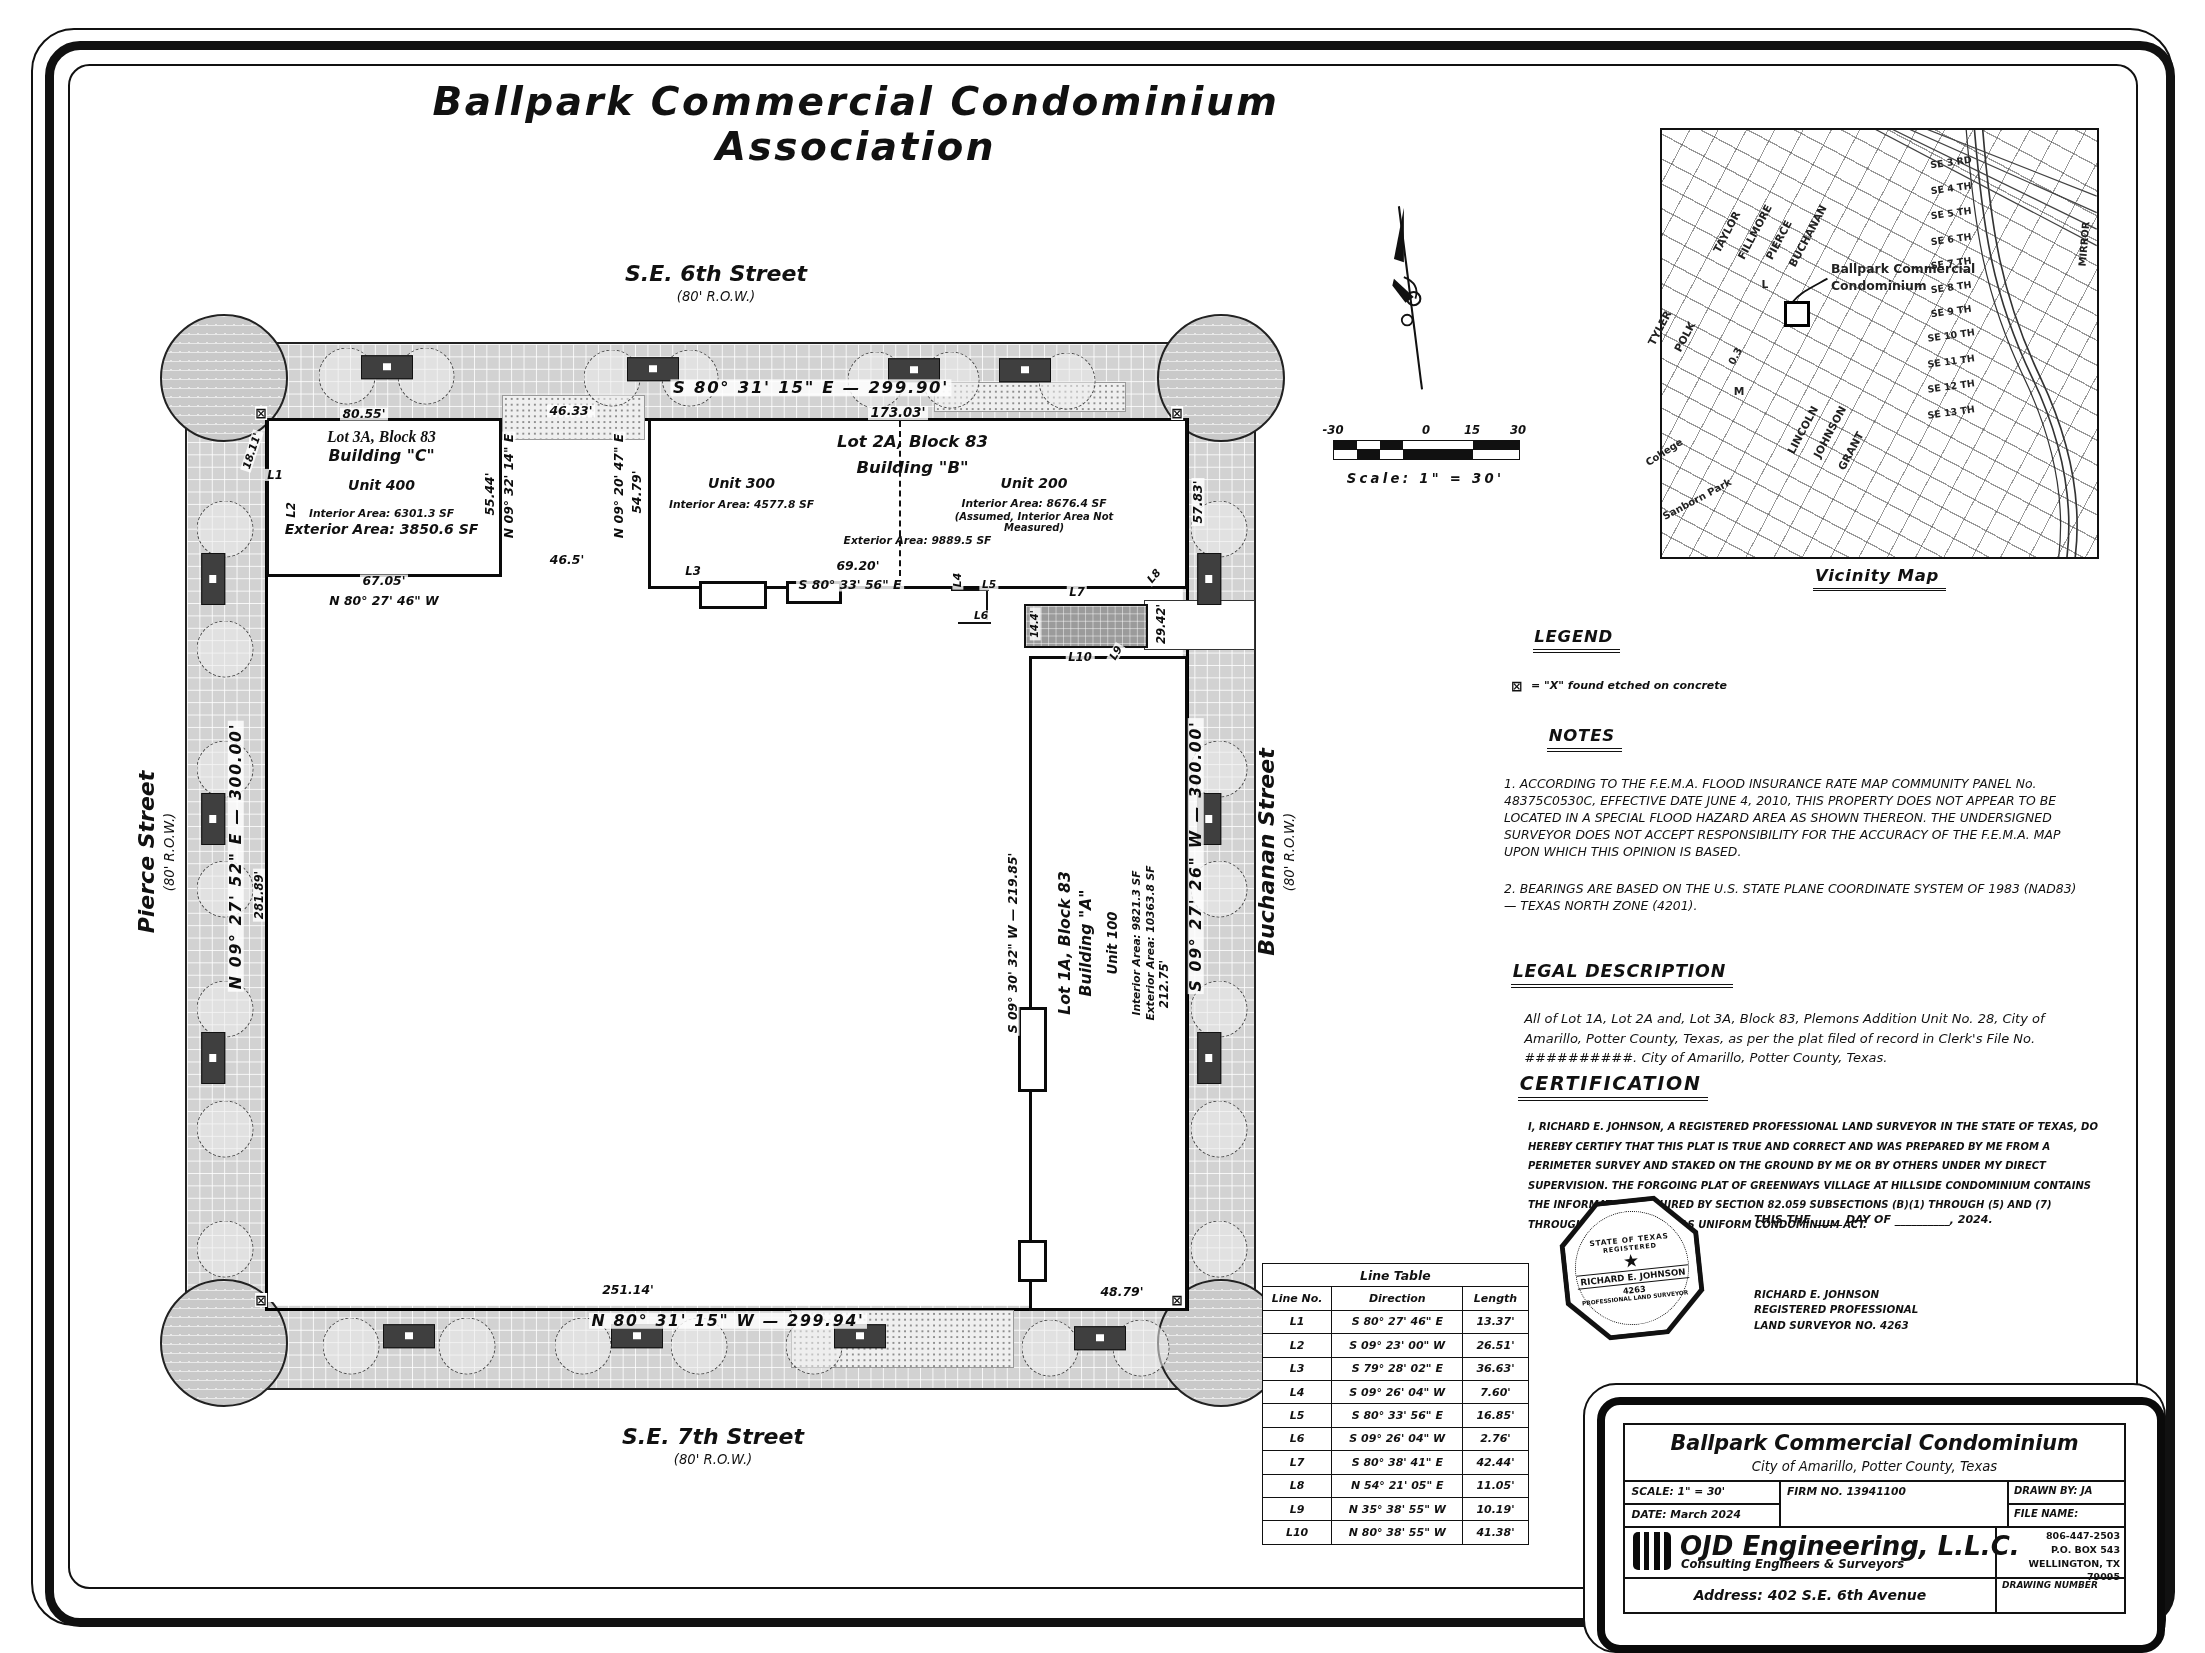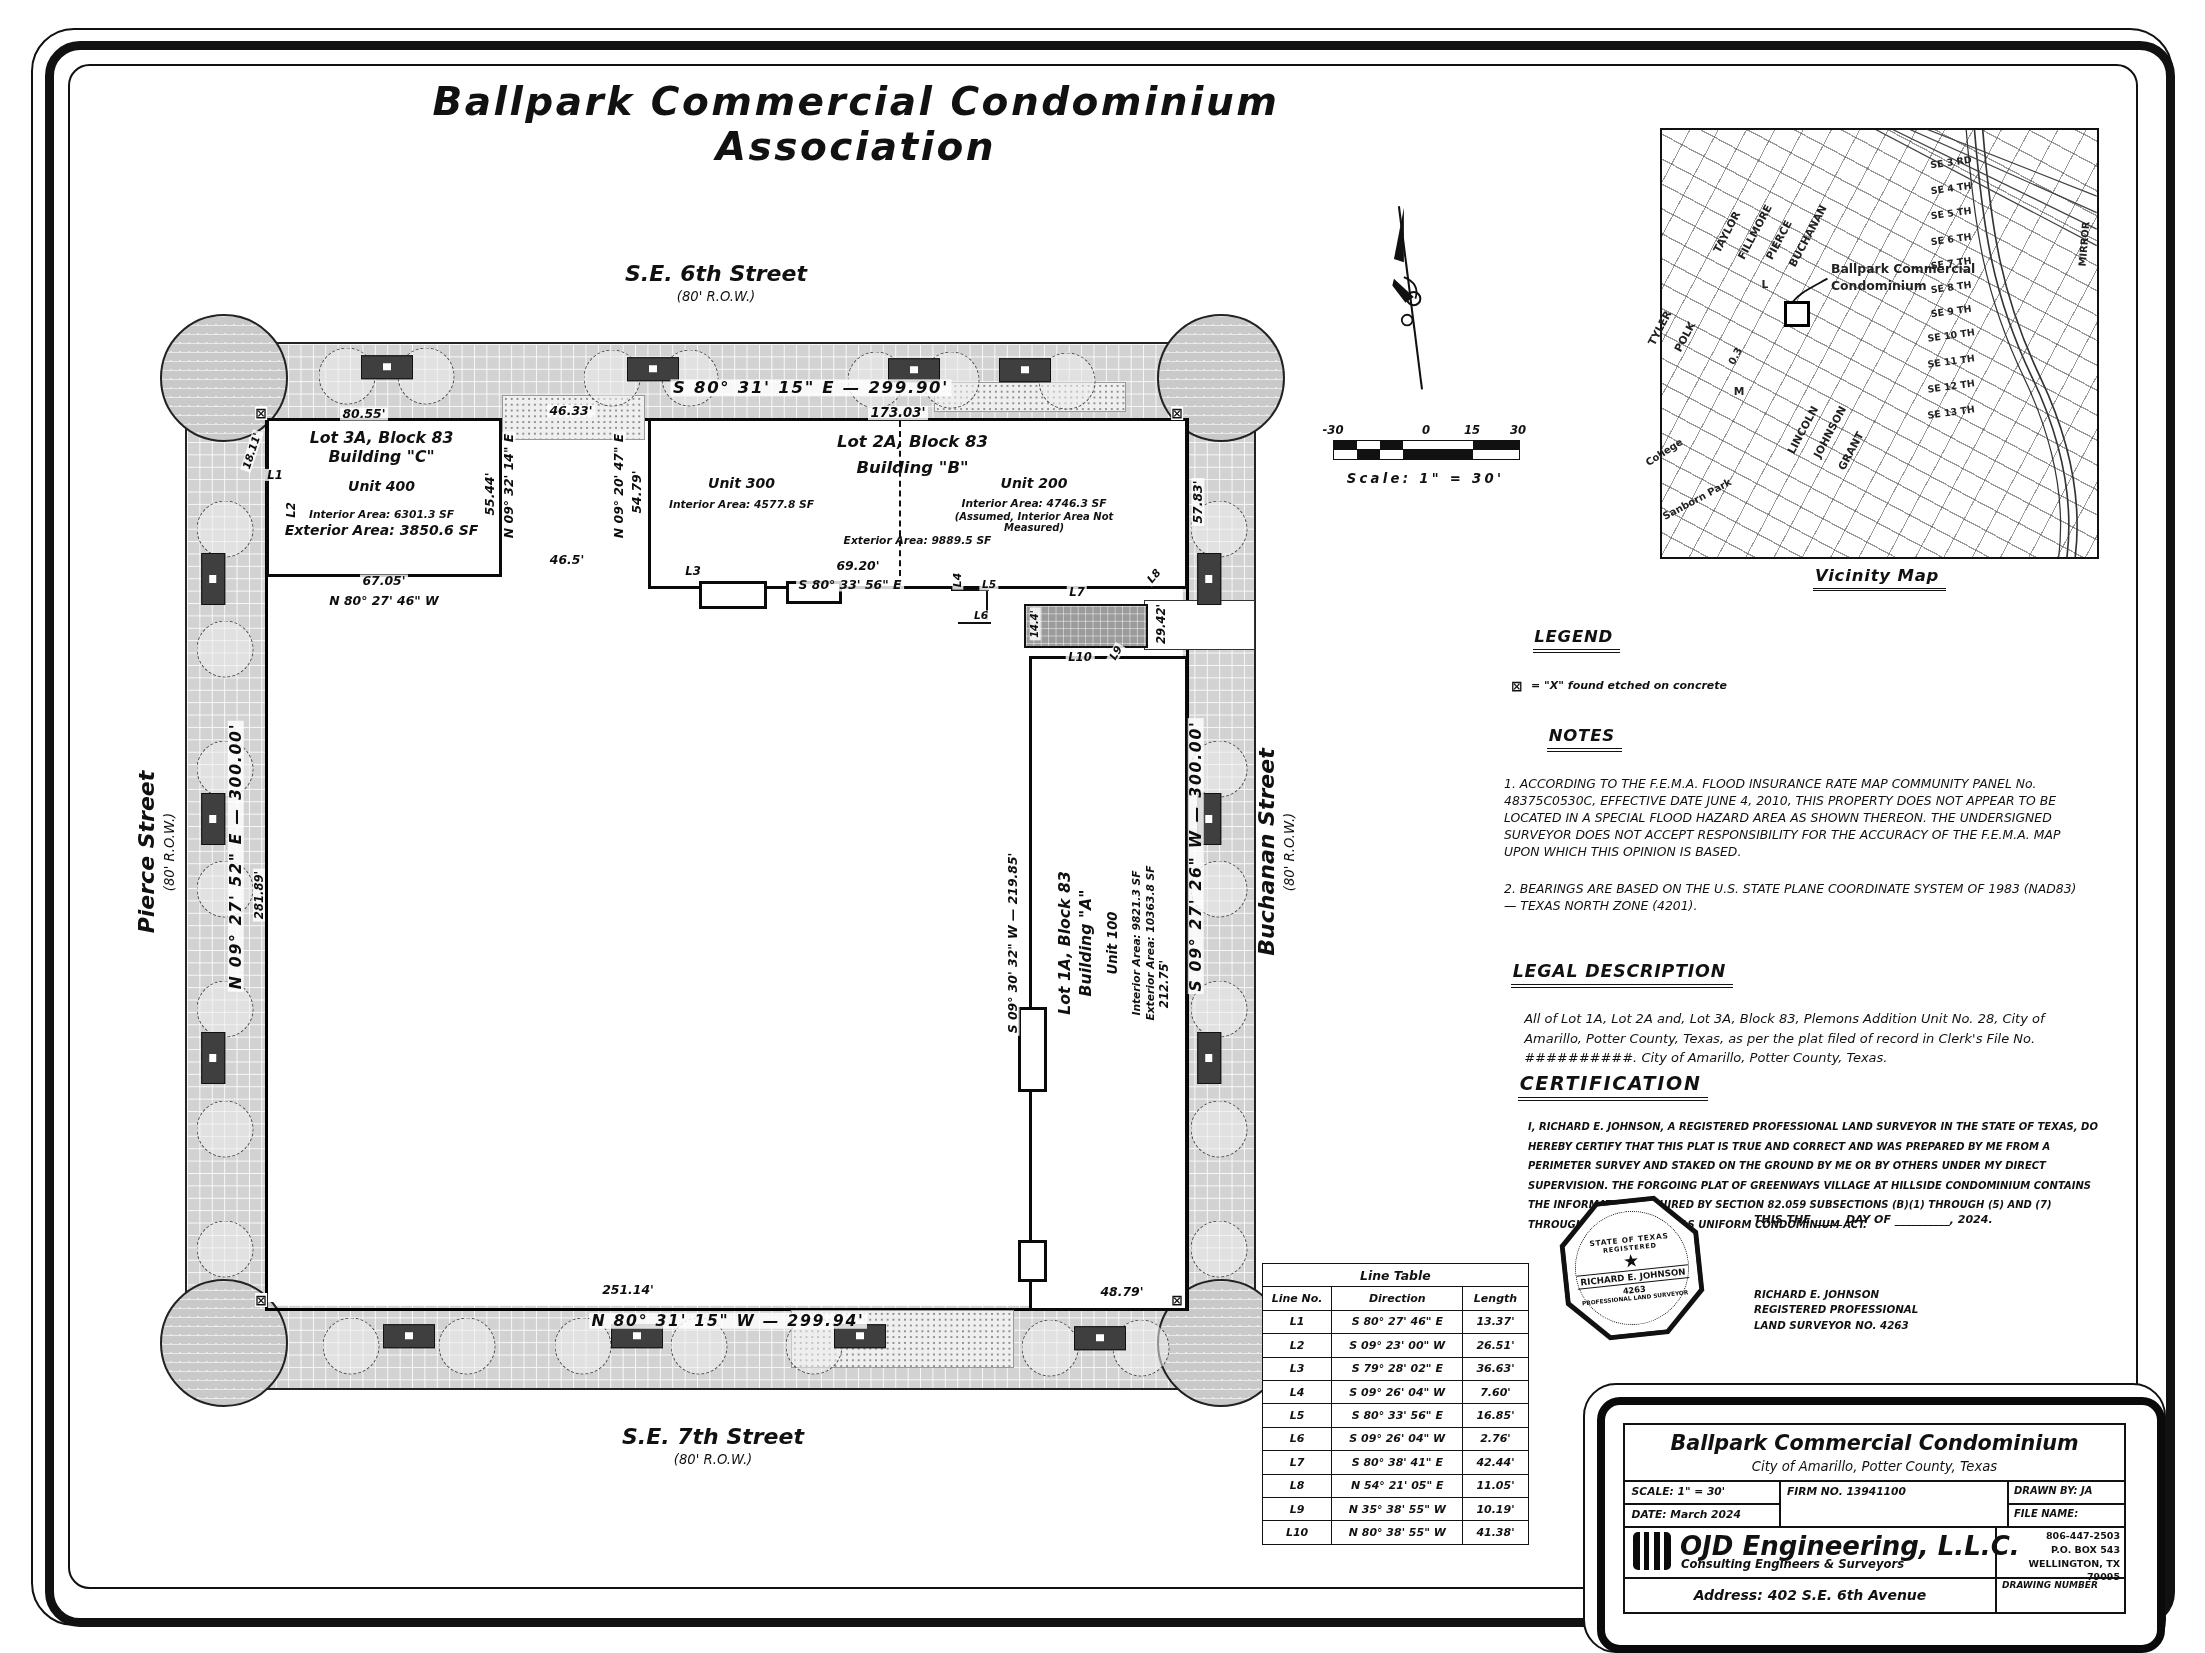--- a/index.html
+++ b/index.html
@@ -148,38 +148,38 @@
       <div class="planter" style="left: 637px; top: 1336px; width: 50px; height: 21.5px;"></div>
       <div class="planter" style="left: 860px; top: 1336px; width: 50px; height: 21.5px;"></div>
       <div class="planter" style="left: 1100px; top: 1338px; width: 50px; height: 21.5px;"></div>
       <div class="xmark" style="left: 261px; top: 413px;">⊠</div>
       <div class="xmark" style="left: 1177px; top: 413px;">⊠</div>
       <div class="xmark" style="left: 261px; top: 1300px;">⊠</div>
       <div class="xmark" style="left: 1177px; top: 1300px;">⊠</div>
     </div>
 
   <div class="abs ctr it" style="left:273px;top:428px;width:217px;">
-    <div class="b" style="font-size:15.7px;">Lot 3A, Block 83</div>
+    <div class="b" style="font-size:15.7px;font-family:Liberation Serif, serif;">Lot 3A, Block 83</div>
     <div class="b" style="font-size:15.7px;">Building "C"</div>
     <div style="font-size:14px;margin-top:11.6px;font-weight:600;">Unit 400</div>
     <div style="font-size:10.7px;margin-top:14px;font-weight:600;">Interior Area:   6301.3 SF</div>
     <div style="font-size:14px;margin-top:1.7px;font-weight:600;text-align:center;">Exterior Area:   3850.6 SF</div>
   </div>
 
   <div class="abs ctr it" style="left:809px;top:432px;width:207px;">
     <div class="b" style="font-size:16.5px;">Lot 2A, Block 83</div>
     <div class="b" style="font-size:16.5px;margin-top:6.6px;">Building "B"</div>
   </div>
   <div class="abs ctr it" style="left:659px;top:475px;width:165px;">
     <div style="font-size:14px;font-weight:600;">Unit 300</div>
     <div style="font-size:10.7px;margin-top:7.4px;font-weight:600;">Interior Area:   4577.8 SF</div>
   </div>
   <div class="abs ctr it" style="left:929px;top:475px;width:210px;">
     <div style="font-size:14px;font-weight:600;">Unit 200</div>
-    <div style="font-size:10.7px;margin-top:5.8px;font-weight:600;">Interior Area:   4746.3 SF</div>
+    <div style="font-size:10.7px;margin-top:5.8px;font-weight:600;">Interior Area:   8676.4 SF</div>
     <div style="font-size:10px;margin-top:0.8px;font-weight:600;">(Assumed, Interior Area Not Measured)</div>
   </div>
   <div class="abs ctr it" style="left:814px;top:534px;width:207px;">
     <div style="font-size:10.7px;font-weight:600;">Exterior Area:   9889.5 SF</div>
   </div>
 
   <div class="abs ctr it rot" style="left:1106px;top:943px;width:463px;">
     <div class="b" style="font-size:15.7px;">Lot 1A, Block 83</div>
     <div class="b" style="font-size:15.7px;margin-top:1.7px;">Building "A"</div>
     <div style="font-size:13.2px;margin-top:10px;font-weight:600;">Unit 100</div>

